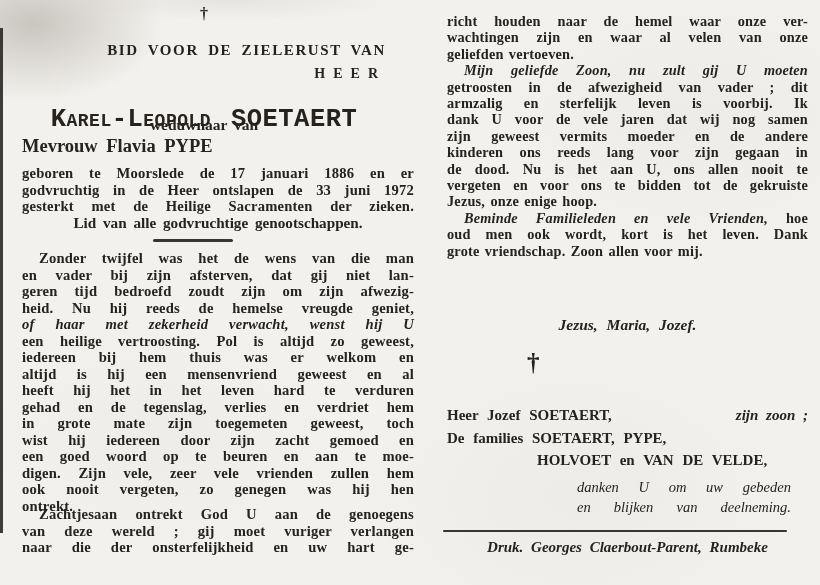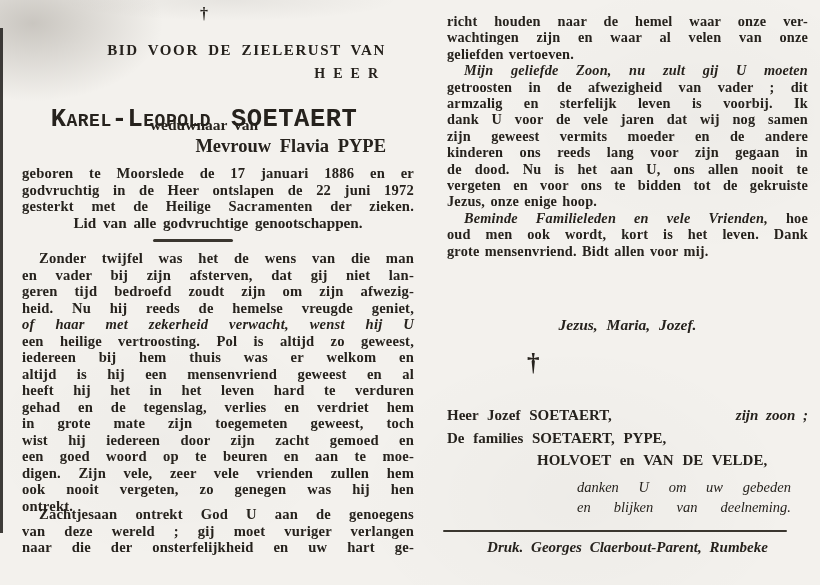--- a/index.html
+++ b/index.html
@@ -30,21 +30,21 @@
   .cross{font-weight:700;color:#26221d;}
   .cross-top{top:5px;width:364px;text-align:center;font-size:16px;}
   .cross-mid{top:349px;left:80px;font-size:25px;}
 
   .title-line{top:42px;width:364px;text-align:right;font-weight:700;font-size:15px;
     letter-spacing:1.6px;word-spacing:4px;}
   .honorific{top:66px;width:364px;text-align:right;font-weight:700;font-size:14px;letter-spacing:8px;}
   .deceased-name{top:82px;width:364px;text-align:center;font-weight:700;font-size:25.5px;
     font-family:Liberation Mono, monospace;font-variant:small-caps;letter-spacing:.5px;word-spacing:4px;margin-top:23px;}
   .relation-line{top:116px;width:364px;text-align:center;font-weight:700;font-size:15.5px;word-spacing:3px;}
-  .spouse-name{top:136px;width:364px;text-align:right;font-weight:700;font-size:18.5px;word-spacing:4px;}
+  .spouse-name{top:136px;width:364px;text-align:left;font-weight:700;font-size:18.5px;word-spacing:4px;}
 
   .body-copy{font-weight:700;letter-spacing:.2px;}
   .lc{font-size:14.6px;line-height:16.5px;word-spacing:2.5px;}
   .rc{font-size:14.3px;line-height:16.4px;word-spacing:1.5px;}
   .line{text-align:justify;text-align-last:justify;}
   .line.last{text-align-last:left;}
   .line.ind{padding-left:17px;}
   .it{font-style:italic;}
 
   .vitals{top:165px;width:392px;}
@@ -78,21 +78,21 @@
 <div class="col col-left">
   <div class="abs cross cross-top">†</div>
   <div class="abs title-line">BID VOOR DE ZIELERUST VAN</div>
   <div class="abs honorific">HEER</div>
   <div class="abs deceased-name">Karel-Leopold SOETAERT</div>
   <div class="abs relation-line">weduwnaar van</div>
   <div class="abs spouse-name">Mevrouw Flavia PYPE</div>
 
   <div class="abs vitals body-copy lc">
     <div class="line">geboren te Moorslede de 17 januari 1886 en er</div>
-    <div class="line">godvruchtig in de Heer ontslapen de 22 juni 1972</div>
+    <div class="line">godvruchtig in de Heer ontslapen de 33 juni 1972</div>
     <div class="line">gesterkt met de Heilige Sacramenten der zieken.</div>
   </div>
 
   <div class="abs membership">Lid van alle godvruchtige genootschappen.</div>
   <div class="abs divider divider-left"></div>
 
   <div class="abs eulogy body-copy lc">
     <div class="line ind">Zonder twijfel was het de wens van die man</div>
     <div class="line">en vader bij zijn afsterven, dat gij niet lan-</div>
     <div class="line">geren tijd bedroefd zoudt zijn om zijn afwezig-</div>
@@ -129,21 +129,21 @@
     <div class="line">armzalig en sterfelijk leven is voorbij. Ik</div>
     <div class="line">dank U voor de vele jaren dat wij nog samen</div>
     <div class="line">zijn geweest vermits moeder en de andere</div>
     <div class="line">kinderen ons reeds lang voor zijn gegaan in</div>
     <div class="line">de dood. Nu is het aan U, ons allen nooit te</div>
     <div class="line">vergeten en voor ons te bidden tot de gekruiste</div>
     <div class="line last">Jezus, onze enige hoop.</div>
 
     <div class="line ind"><span class="it">Beminde Familieleden en vele Vrienden,</span> <span>hoe</span></div>
     <div class="line">oud men ook wordt, kort is het leven. Dank</div>
-    <div class="line last">grote mensenvriend. Bidt allen voor mij.</div>
+    <div class="line last">grote vriendschap. Zoon allen voor mij.</div>
   </div>
 
   <div class="abs invocation">Jezus, Maria, Jozef.</div>
   <div class="abs cross cross-mid">†</div>
 
   <div class="abs mourner-line">
     <span class="mourner-name">Heer Jozef SOETAERT,</span>
     <span class="mourner-relation">zijn zoon ;</span>
   </div>
 

